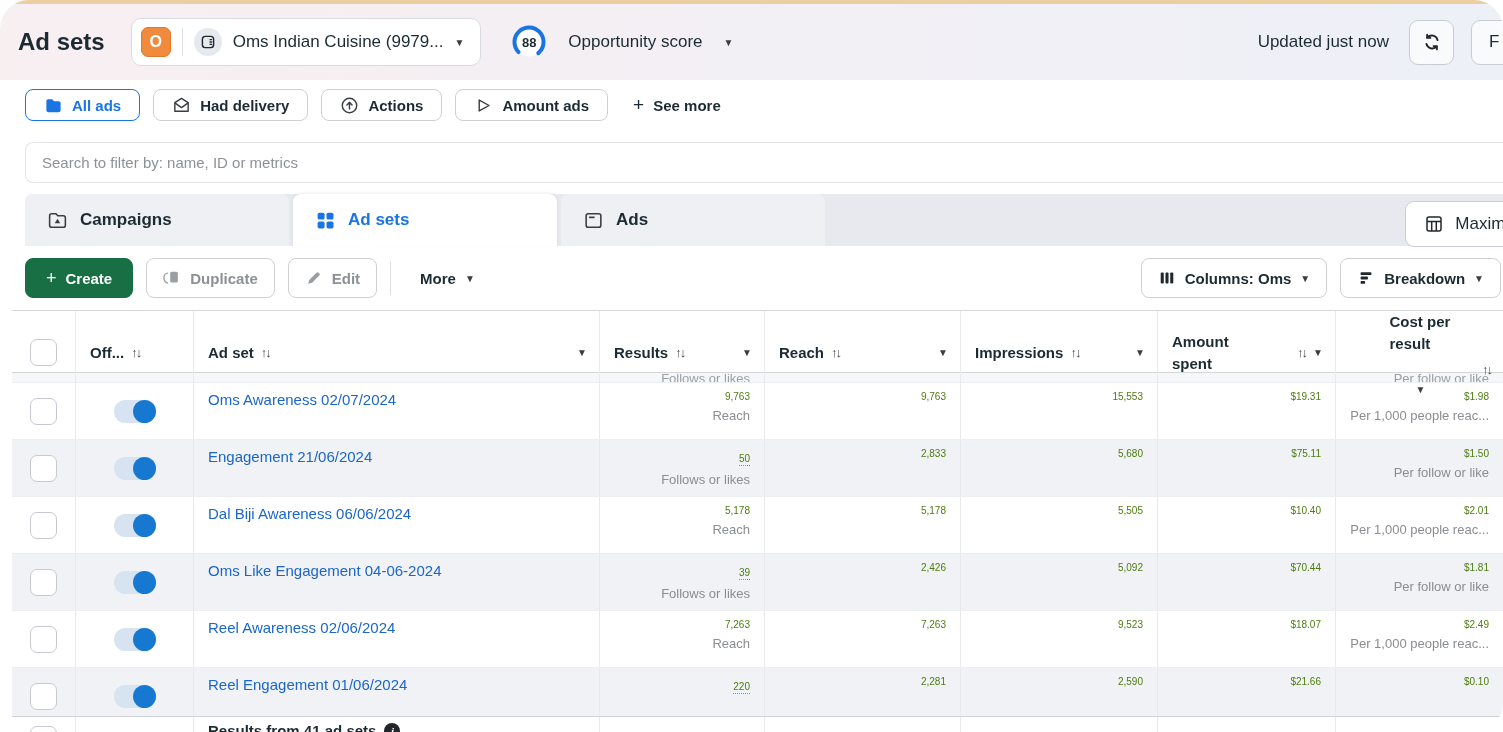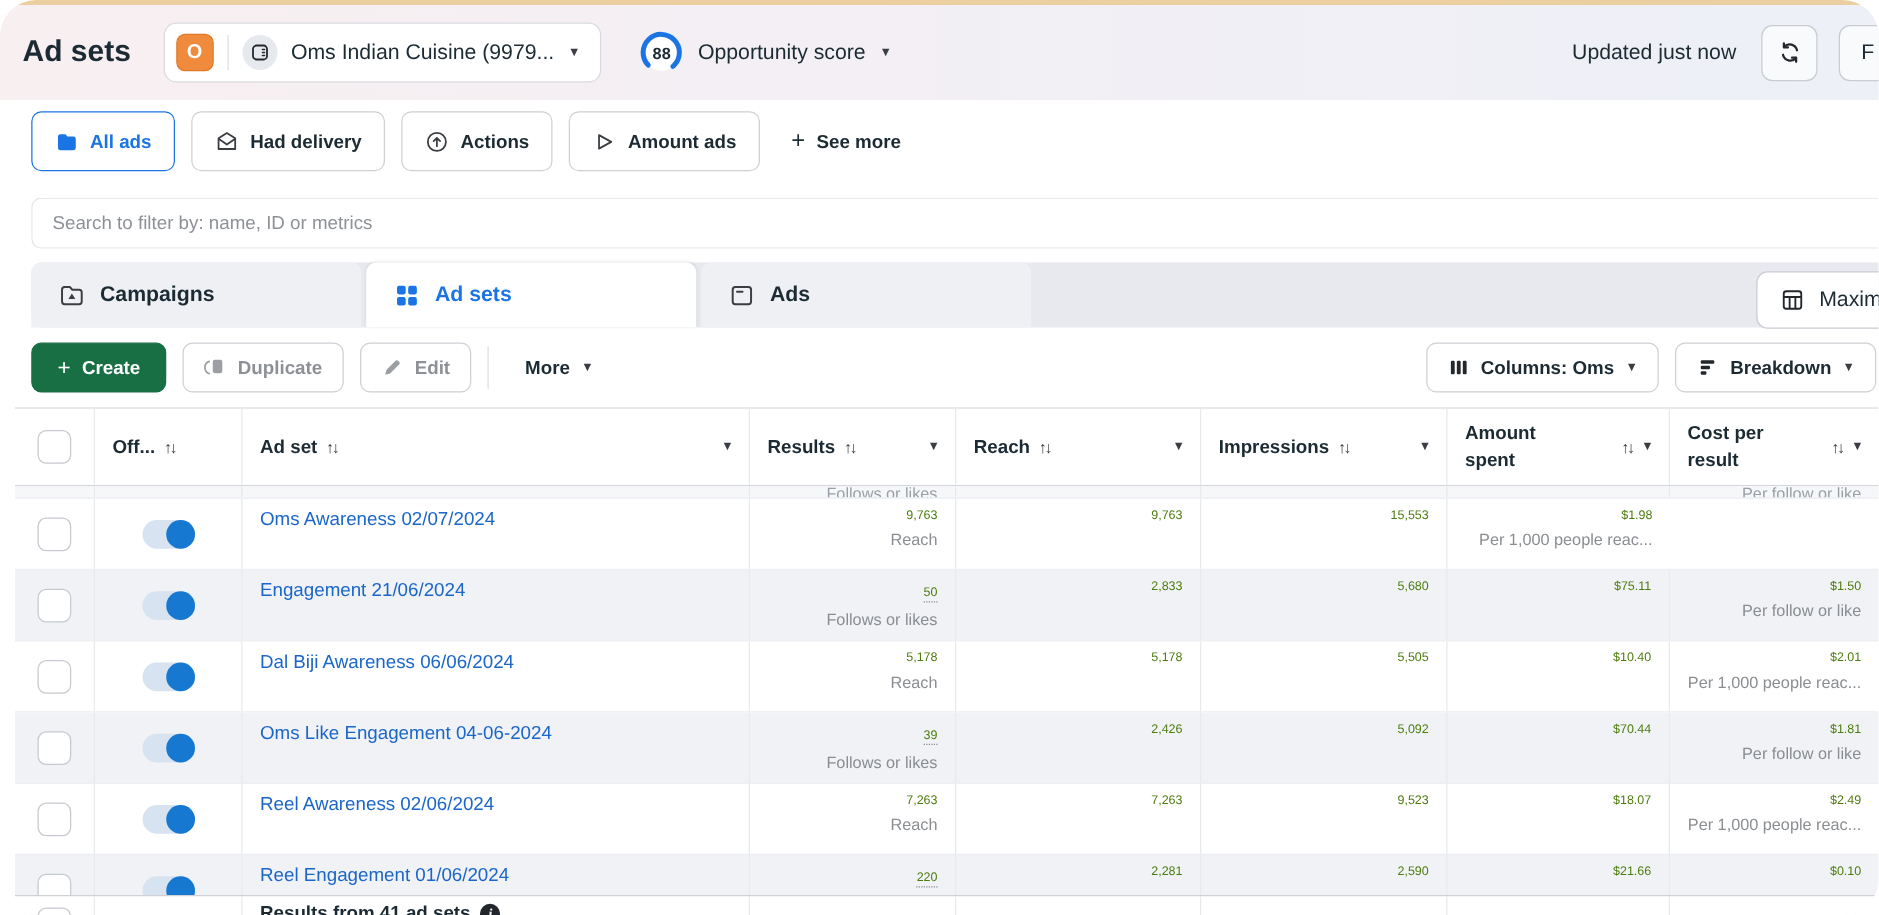--- a/index.html
+++ b/index.html
@@ -12,37 +12,37 @@
             background: linear-gradient(90deg,#f8eff1 0%,#f3eff4 45%,#edf0f7 100%); }
   .tb-title { font-size: 24px; font-weight: bold; margin-right: 26px; }
   .account-pill { display: flex; align-items: center; gap: 11px; background: #fff; border: 1px solid #d9dbe0;
                   border-radius: 10px; padding: 8px 16px 8px 9px; height: 48px; cursor: pointer; }
   .avatar { width: 30px; height: 30px; border-radius: 7px; background: #f08a3c; border: 1px solid #e07a28;
             color: #fff; font-weight: bold; font-size: 16px; display: flex; align-items: center; justify-content: center; }
   .pill-div { width: 1px; height: 28px; background: #dddfe4; }
   .portfolio-badge { width: 28px; height: 28px; border-radius: 50%; background: #e6e9ee; display: flex; align-items: center; justify-content: center; }
   .account-name { font-size: 17px; color: #1c2b33; }
   .caret { font-size: 10px; color: #3a3d42; }
-  .opp { display: flex; align-items: center; gap: 11px; margin-left: 30px; cursor: pointer; }
+  .opp { display: flex; align-items: center; gap: 21px; margin-left: 30px; cursor: pointer; }
   .ring-wrap { position: relative; width: 36px; height: 36px; }
   .ring-wrap svg { position: absolute; inset: 0; }
   .ring-num { position: absolute; inset: 0; display: flex; align-items: center; justify-content: center;
               font-size: 13px; font-weight: bold; }
   .opp-label { font-size: 17px; }
   .tb-right { margin-left: auto; display: flex; align-items: center; }
   .updated { font-size: 17px; color: #1c2b33; }
   .icon-btn { width: 45px; height: 45px; margin-left: 20px; border: 1px solid #c9ccd2; border-radius: 9px;
               background: #f9fafc; display: flex; align-items: center; justify-content: center; cursor: pointer; }
   .f-btn { height: 45px; width: 80px; margin-left: 17px; margin-right: -48px; border: 1px solid #c9ccd2;
            border-radius: 9px; background: #f9fafc; font-size: 17px; color: #1c2b33; text-align: left;
            padding-left: 17px; cursor: pointer; }
 
   
   .chips { display: flex; align-items: center; gap: 13px; margin: 9px 0 0 25px; }
-  .chip { display: flex; align-items: center; gap: 9px; height: 48px; padding: 0 18px; background: #fff;
+  .chip { display: flex; align-items: center; gap: 9px; height: 32px; padding: 0 18px; background: #fff;
           border: 1px solid #ced0d4; border-radius: 8px; font-size: 15px; font-weight: bold; color: #1c2b33; cursor: pointer; }
   .chip.active { border-color: #1b74e4; color: #1b74e4; }
   .see-more { display: flex; align-items: center; gap: 9px; font-size: 15px; font-weight: bold;
               margin-left: 12px; cursor: pointer; }
   .see-more .plus { font-size: 19px; font-weight: normal; }
 
   
   .searchrow { margin: 21px 0 0 25px; }
   .searchrow input { width: 1478px; height: 41px; border: 1px solid #e3e5ea; border-right: none;
                      border-radius: 8px 0 0 8px; padding: 0 16px; font-size: 15px; color: #3b82f6;
@@ -70,21 +70,21 @@
   .btn-plain { border: none; background: transparent; }
   .tool-div { width: 1px; height: 34px; background: #dcdee2; margin: 0 13px 0 0; }
   .toolbar-spacer { flex: 1; }
 
   
   .grid { display: grid; grid-template-columns: 64px 118px 406px 165px 196px 197px 178px 167px; }
   .table { margin-left: 12px; border-top: 1px solid #d4d6da; }
   .thead { background: #fff; border-bottom: 1px solid #d4d6da; height: 62px; }
   .th { display: flex; align-items: center; gap: 7px; padding: 0 12px 0 14px; font-size: 15px; font-weight: bold;
         color: #1c2b33; border-right: 1px solid #e7e9ec; cursor: pointer; }
-  .th:last-child { border-right: none; }
+  .th:last-child { border-right: none; flex-direction: column; }
   .th .sort { letter-spacing: -2px; font-size: 13px; color: #3f4247; font-weight: normal; }
   .th .hcaret { margin-left: auto; font-size: 10px; color: #3a3d42; }
   .th-check { display: flex; align-items: center; justify-content: center; border-right: 1px solid #e7e9ec; }
   .th-wrap { width: 62px; line-height: 1.45; }
   .checkbox { width: 27px; height: 27px; border: 1.5px solid #c6c9cf; border-radius: 7px; background: #fff;
               display: inline-block; cursor: pointer; }
   .prow { height: 10px; overflow: hidden; background: #f6f7f9; border-bottom: 1px solid #eceef1; }
   .prow .cell { position: relative; border-right: 1px solid #e7e9ec; }
   .prow .sub { position: absolute; right: 14px; top: -8px; color: #9aa0a6; }
   .row { height: 57px; border-bottom: 1px solid #eceef1; }
@@ -373,20 +373,23 @@
           <div class="num">9,763</div>
           <div class="sub">Reach</div>
         </div>
       <div class="cell c-num">
           <div class="num">9,763</div>
         </div>
       <div class="cell c-num">
           <div class="num">15,553</div>
         </div>
       <div class="cell c-num">
+          <div class="num">$19.31</div>
+        </div>
+      <div class="cell c-num">
           <div class="num">$1.98</div>
           <div class="sub">Per 1,000 people reac...</div>
         </div>
     </div>
 
     <div class="row grid alt">
       <div class="cell c-check">
           <span class="checkbox"></span>
         </div>
       <div class="cell c-off">

